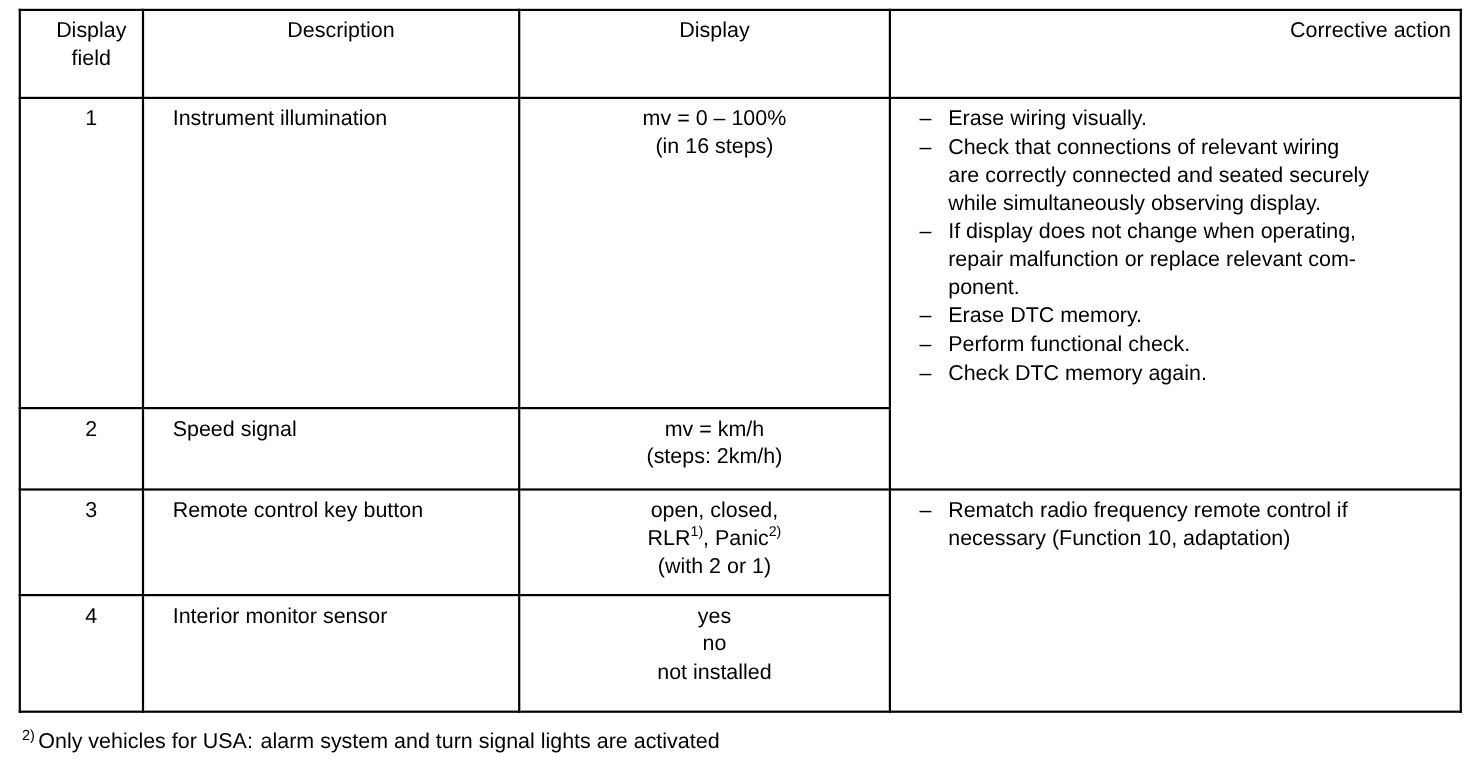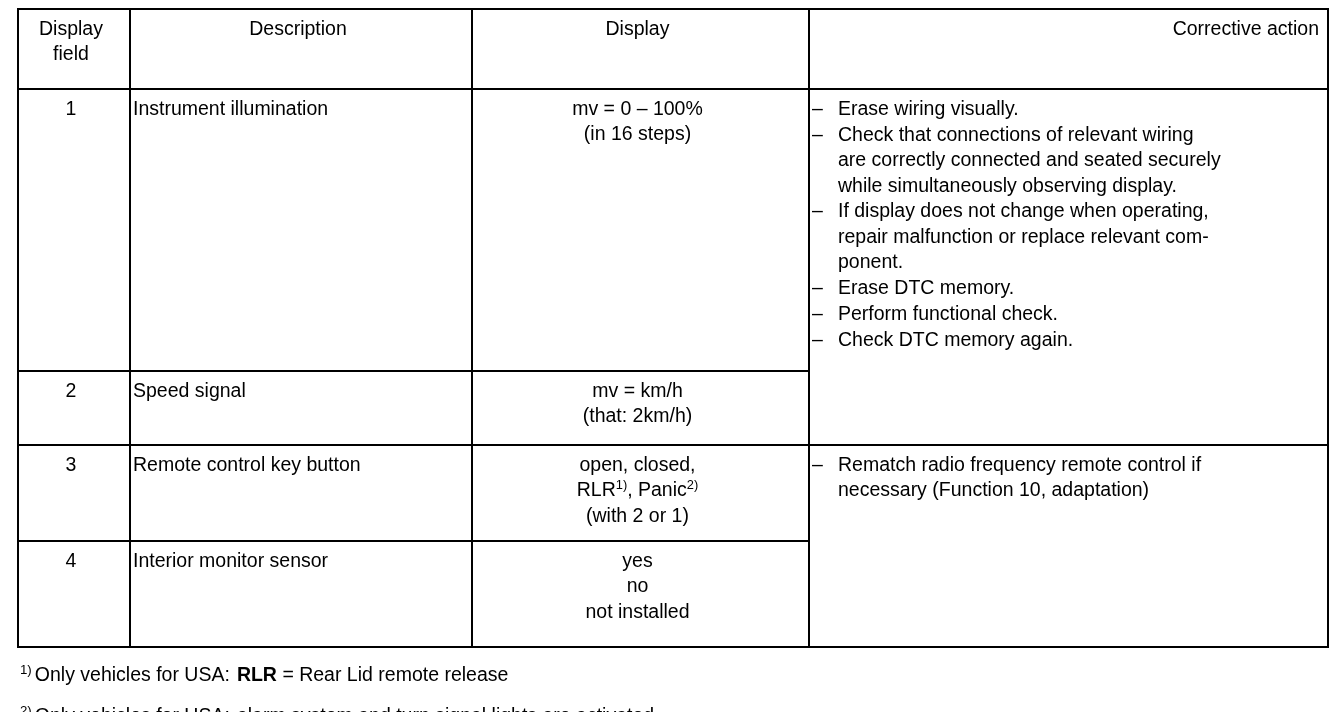--- a/index.html
+++ b/index.html
@@ -29,21 +29,21 @@
   table.diag {
     border-collapse: collapse;
     width: 1310px;
     table-layout: fixed;
     margin-left: 3px;
   }
   table.diag td,
   table.diag th {
     border: 2px solid #000;
     vertical-align: top;
-    padding: 6px 8px 6px 2px;
+    padding: 6px 8px 6px 26px;
     font-size: 19.5px;
     line-height: 1.30;
     font-weight: normal;
     background: #fff;
   }
 
   
   col.c-field { width: 112px; }
   col.c-desc  { width: 342px; }
   col.c-disp  { width: 337px; }
@@ -216,21 +216,21 @@
             </li>
           </ul>
         </td>
       </tr>
 
       <tr class="r2">
         <td class="field">2</td>
         <td class="desc">Speed signal</td>
         <td class="disp">
           <div>mv = km/h</div>
-          <div>(that: 2km/h)</div>
+          <div>(steps: 2km/h)</div>
         </td>
       </tr>
 
       <tr class="r3">
         <td class="field">3</td>
         <td class="desc">Remote control key button</td>
         <td class="disp">
           <div>open, closed,</div>
           <div>
             <span>RLR</span><sup>1)</sup><span>, Panic</span><sup>2)</sup>
@@ -256,20 +256,17 @@
           <div>no</div>
           <div>not installed</div>
         </td>
       </tr>
 
     </tbody>
   </table>
 
   <div class="footnotes">
     <div class="footnote">
-      <span class="marker">1)</span><span>Only vehicles for USA:</span><span class="gap"></span><span class="abbr">RLR</span> <span>=</span> <span>Rear Lid remote release</span>
-    </div>
-    <div class="footnote">
       <span class="marker">2)</span><span>Only vehicles for USA:</span><span class="gap"></span><span>alarm system and turn signal lights are activated</span>
     </div>
   </div>
 
 </div>
 
 </body></html>

